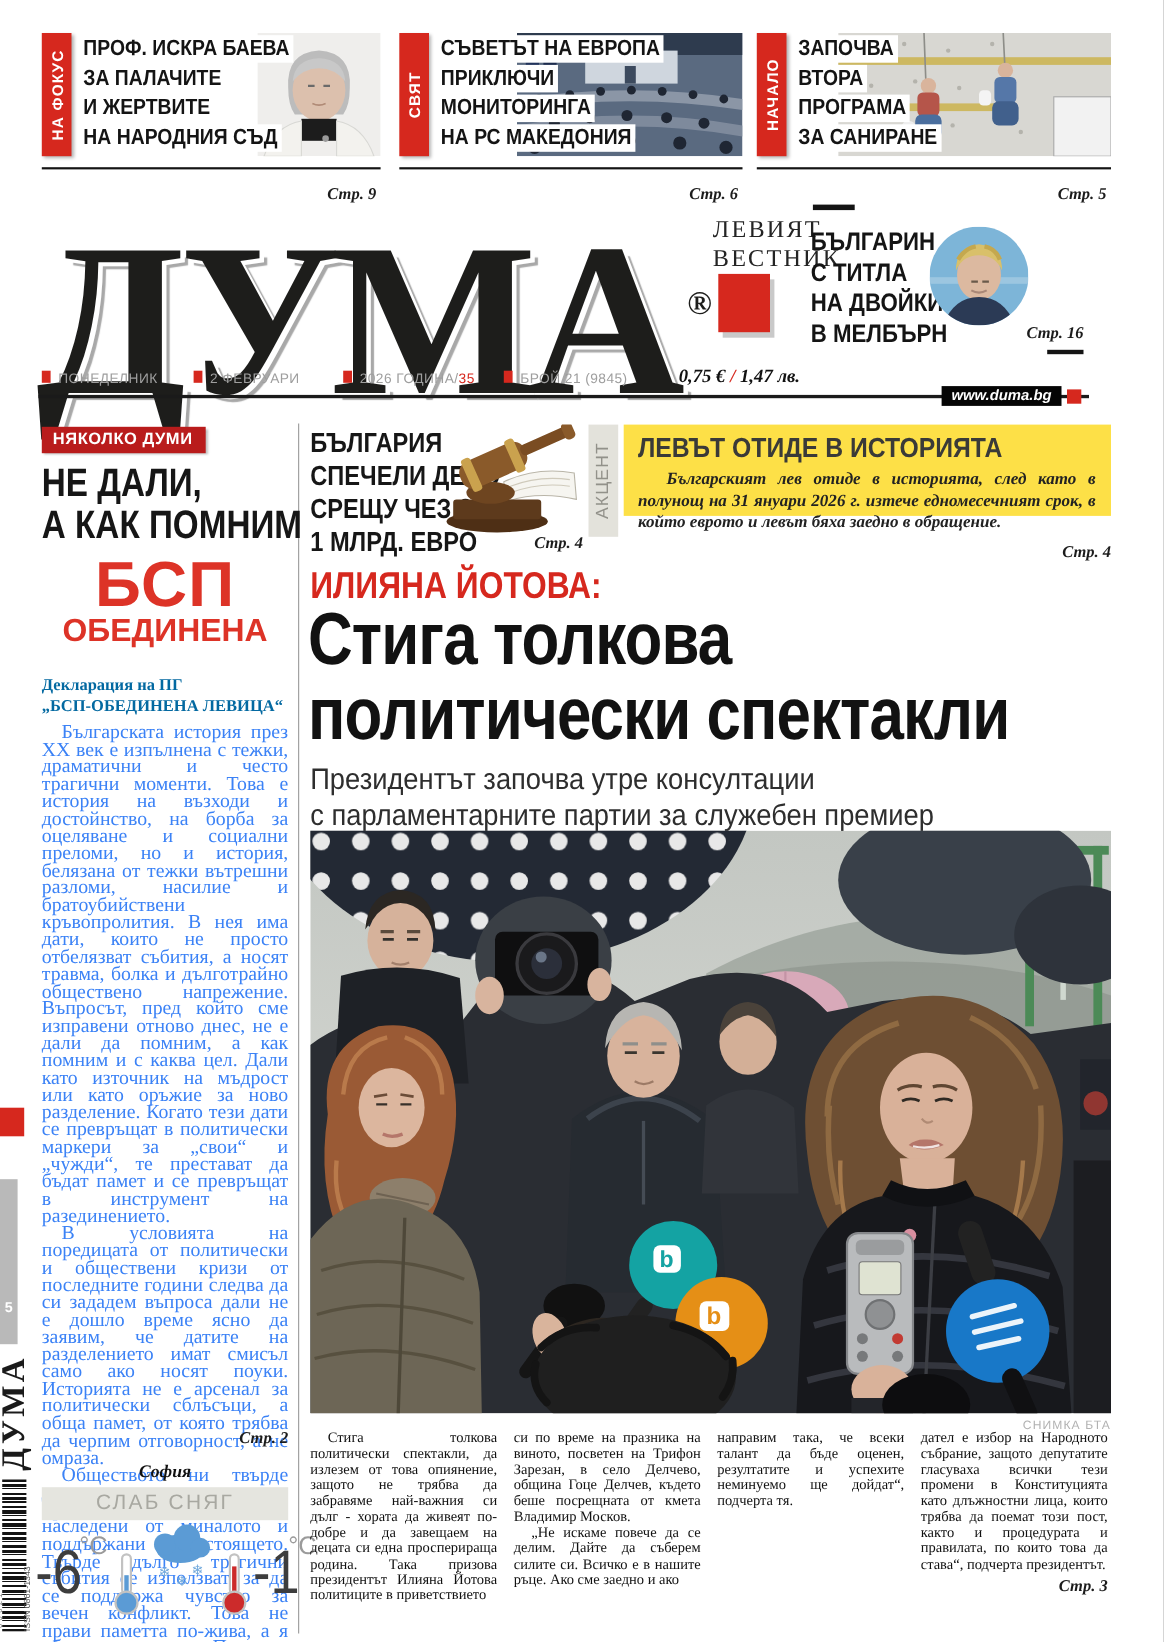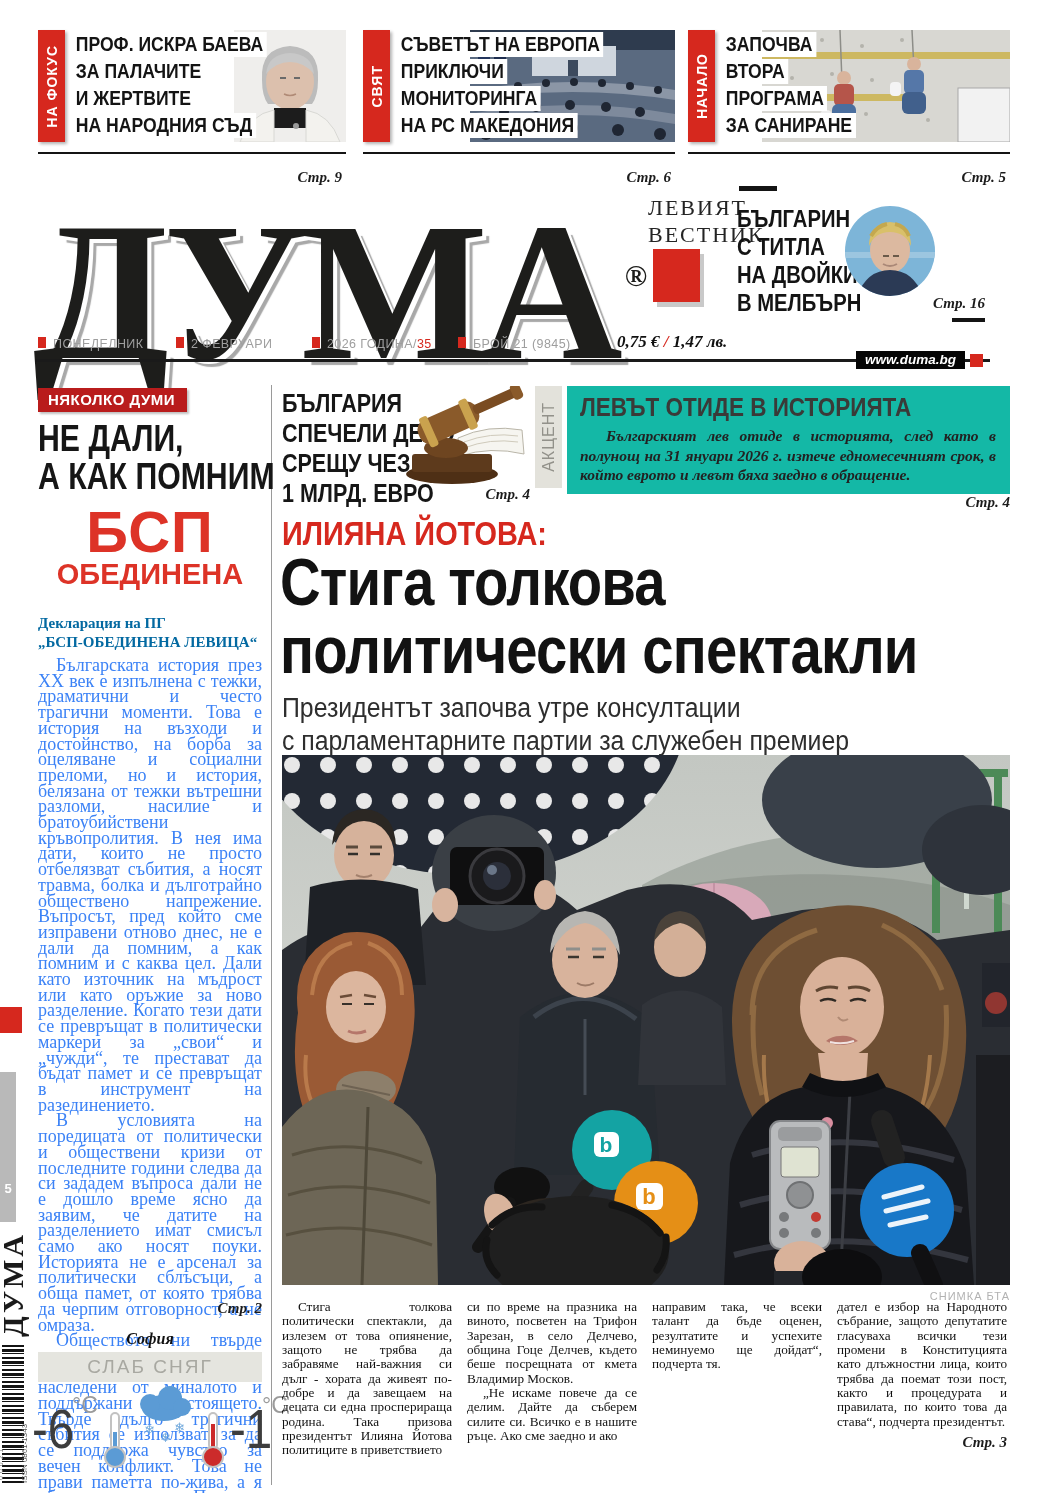--- a/index.html
+++ b/index.html
@@ -317,21 +317,21 @@
       <rect x="122" y="28" width="10" height="16" rx="4" fill="#8a5a2a"></rect>
     </g>
   </svg>
   <div class="abs pageref" style="left:440px;top:486px;width:90px;">Стр. 4</div>
 
   <div class="abs" style="left:535px;top:386px;width:27px;height:102px;background:#e3e2db;
        display:flex;align-items:center;justify-content:center;">
     <span style="writing-mode:vertical-rl;transform:rotate(180deg);font-size:16px;color:#92918a;
           letter-spacing:1px;white-space:nowrap;">АКЦЕНТ</span>
   </div>
-  <div class="abs" style="left:567px;top:386px;width:443px;height:108px;background:#14b8a6;">
+  <div class="abs" style="left:567px;top:386px;width:443px;height:83px;background:#fde047;">
     <div class="cond sx" style="position:absolute;left:13px;top:7px;font-size:25px;color:#3a3a38;
          transform:scaleX(.9);white-space:nowrap;">ЛЕВЪТ ОТИДЕ В ИСТОРИЯТА</div>
     <div class="serif" style="position:absolute;left:13px;top:40px;width:416px;font-size:15.5px;
          line-height:19.5px;font-style:italic;font-weight:bold;color:#222;text-align:justify;text-indent:26px;">Българският лев отиде в историята, след като в полунощ на 31 януари 2026 г. изтече едномесечният срок, в който еврото и левът бяха заедно в обращение.</div>
   </div>
   <div class="abs pageref" style="left:920px;top:494px;width:90px;">Стр. 4</div>
 
   <div class="abs cond sx" style="left:282px;top:514px;font-size:34px;color:#d6281e;transform:scaleX(.85);white-space:nowrap;">ИЛИЯНА ЙОТОВА:</div>
   <div class="abs cond sx" style="left:280px;top:548px;font-size:67px;line-height:67px;letter-spacing:-1px;
        transform:scaleX(.84);white-space:nowrap;color:#121212;">Стига толкова</div>

